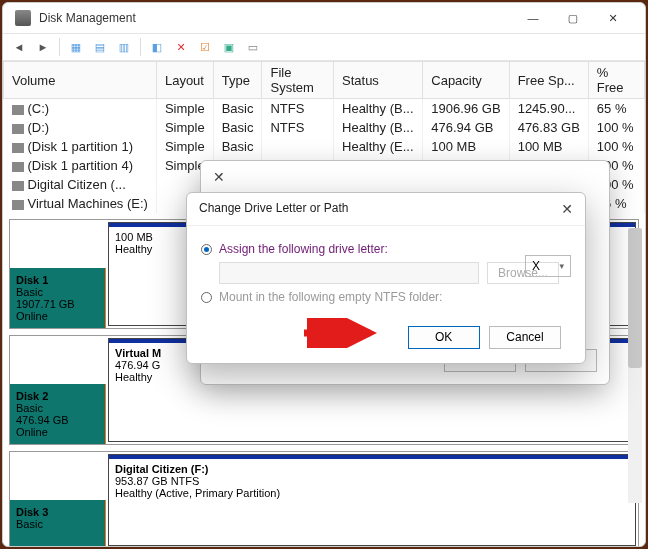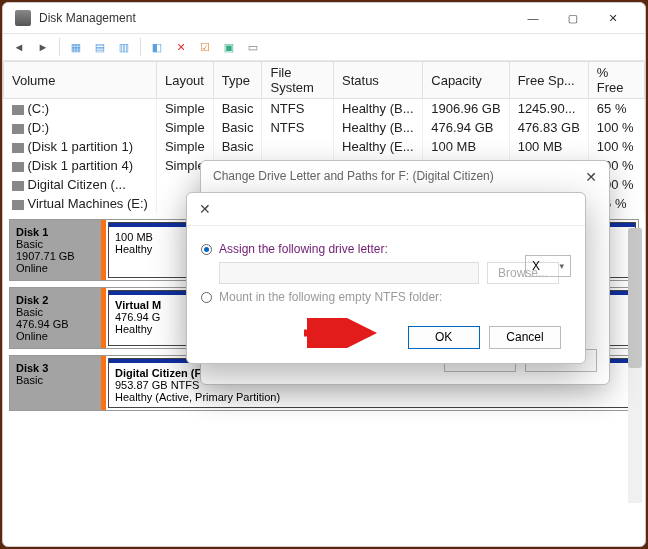--- a/index.html
+++ b/index.html
@@ -13,21 +13,21 @@
   .menubar { height: 22px; display: flex; align-items: center; padding: 0 8px; font-size: 12px; gap: 14px; color: #222; }
   .toolbar { height: 28px; border-top: 1px solid #e5e5e5; border-bottom: 1px solid #e5e5e5; display: flex; align-items: center; padding: 0 6px; gap: 4px; }
   .tbtn { width: 20px; height: 20px; display: flex; align-items: center; justify-content: center; font-size: 11px; color: #555; border: 1px solid transparent; }
   .tsep { width: 1px; height: 18px; background: #ddd; margin: 0 2px; }
   .grid { width: 100%; border-collapse: collapse; font-size: 13px; }
   .grid th { text-align: left; font-weight: 400; padding: 3px 8px; border: 1px solid #e0e0e0; background: #fafafa; color: #222; }
   .grid td { padding: 2px 8px; border-right: 1px solid #f0f0f0; color: #222; white-space: nowrap; }
   .grid td:first-child::before { content: ''; display: inline-block; width: 12px; height: 10px; background: #888; margin-right: 4px; vertical-align: middle; }
   .disks { padding: 6px; overflow: hidden; }
   .diskrow { display: flex; margin-bottom: 6px; border: 1px solid #999; background: #fff; }
-  .diskhead { width: 96px; padding: 6px; font-size: 11px; border-right: 5px solid #f97316; background: #a3a3a3; }
+  .diskhead { width: 96px; padding: 6px; font-size: 11px; border-right: 1px solid #f97316; background: #0f766e; margin-top: 48px; }
   .diskhead b { font-size: 11px; }
   .parts { flex: 1; display: flex; }
   .part { border: 1px solid #444; margin: 2px; flex: 1; }
   .partcap { height: 4px; background: #1030a0; }
   .partbody { padding: 4px 6px; font-size: 11px; }
   .legend { padding: 4px 10px; font-size: 11px; border-top: 1px solid #ddd; }
   .sw { display: inline-block; width: 10px; height: 10px; vertical-align: middle; margin-right: 3px; }
   .scrolltrack { position: absolute; right: 3px; top: 225px; width: 14px; height: 275px; background: #f0f0f0; }
   .scrollthumb { position: absolute; right: 3px; top: 225px; width: 14px; height: 140px; background: #c8c8c8; border-radius: 3px; }
   .dlg-back { position: absolute; top: 160px; left: 200px; width: 410px; background: #fff; border: 1px solid #bfbfbf; border-radius: 6px; box-shadow: 0 10px 30px rgba(0,0,0,.25); font-size: 12px; }
@@ -194,32 +194,32 @@
       </div>
     </div>
 
 
   <div class="scrolltrack"></div>
   <div class="scrollthumb"></div>
 </div>
 
 <div class="dlg-back">
   <div class="dtitle">
-    <span>Change Drive Letter and Paths for F: (Digital Citizen)</span>
     <span class="closex">✕</span>
   </div>
   <div style="height:150px"></div>
   <div class="dbtns">
     <span class="btn">OK</span>
     <span class="btn">Cancel</span>
   </div>
 </div>
 
 <div class="dlg">
   <div class="dtitle">
+    <span>Change Drive Letter or Path</span>
     <span class="closex">✕</span>
   </div>
   <div class="dbody">
     <div class="drow">
       <span class="radio sel"></span>
       <span class="sel-lab">Assign the following drive letter:</span>
     </div>
     <div class="letterbox">
       <span>X</span>
       <span style="font-size:9px;color:#666">▾</span>

